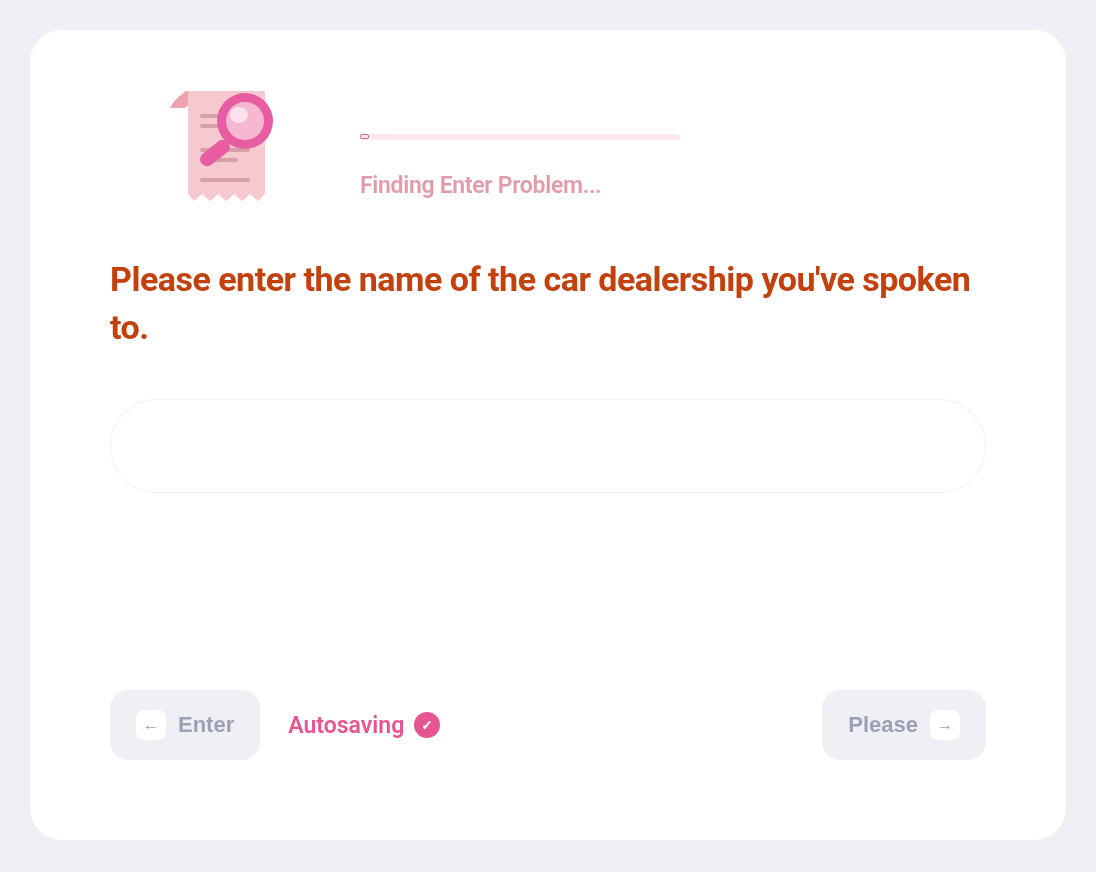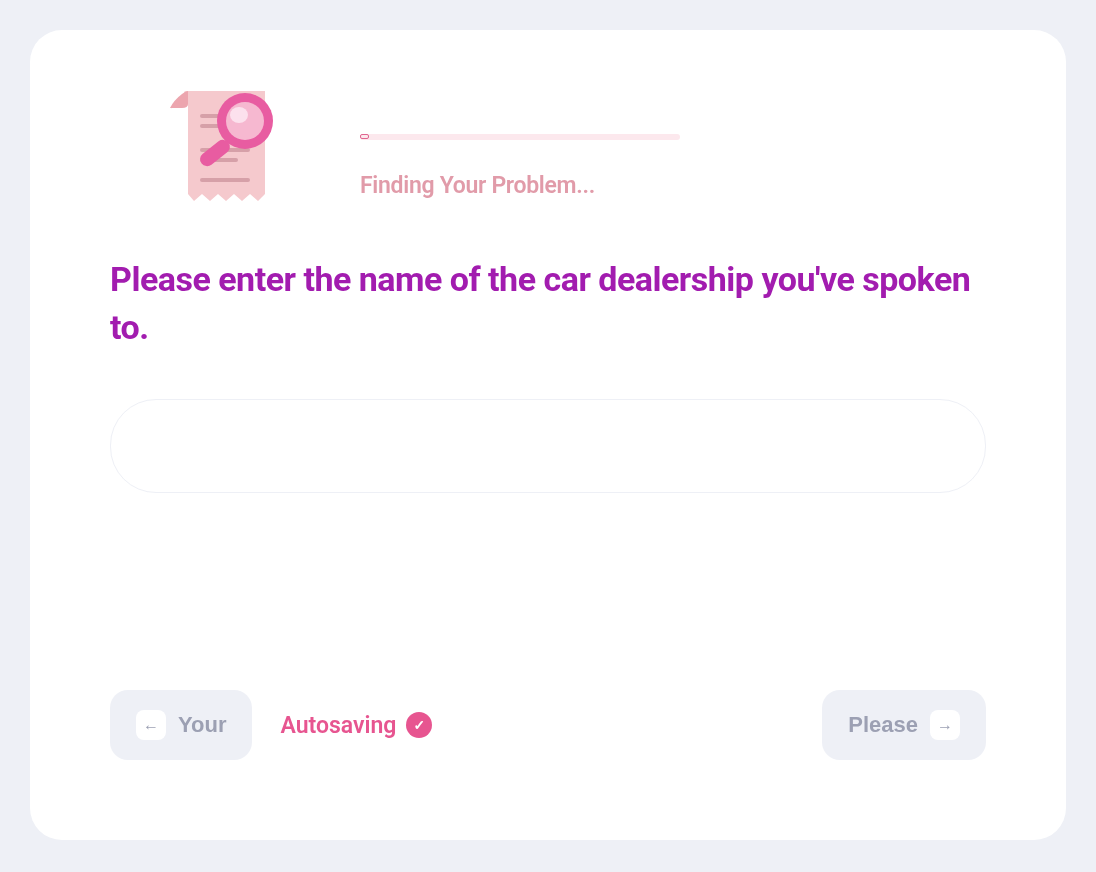--- a/index.html
+++ b/index.html
@@ -61,21 +61,21 @@
     }
     
     .progress-label {
       color: #e19ba9;
       font-size: 23px;
       font-weight: 600;
       letter-spacing: -0.3px;
     }
     
     .question-title {
-      color: #a21caf;
+      color: #c2410c;
       font-size: 34px;
       font-weight: 700;
       line-height: 1.4;
       letter-spacing: -0.5px;
       margin-bottom: 48px;
     }
     
     .text-input {
       width: 100%;
       height: 94px;
@@ -187,35 +187,35 @@
         <circle cx="85" cy="35" r="19" fill="#f6b8d0"></circle>
         <ellipse cx="79" cy="29" rx="9" ry="8" fill="#fde5ef" opacity="0.9"></ellipse>
         <rect x="38" y="60" width="34" height="14" rx="7" fill="#e85ca1" transform="rotate(-38 55 67)"></rect>
       </svg>
     </div>
 
     <div class="progress-section">
       <div class="progress-bar-outer">
         <div class="progress-bar-inner-filled"></div>
       </div>
-      <div class="progress-label">Finding Your Problem...</div>
+      <div class="progress-label">Finding Enter Problem...</div>
     </div>
   </div>
   
   <h1 class="question-title">Please enter the name of the car dealership you've spoken to.</h1>
   
   <input type="text" class="text-input" value="" style="">
   
   <div class="footer-section">
     <div class="footer-left">
       <button class="btn">
         <span class="btn-arrow-box">
           <span class="arrow-icon">←</span>
         </span>
-        <span>Your</span>
+        <span>Enter</span>
       </button>
 
       <div class="autosaving">
         <span class="autosaving-label">Autosaving</span>
         <span class="check-circle">
           <span class="check-mark">✓</span>
         </span>
       </div>
     </div>
 

